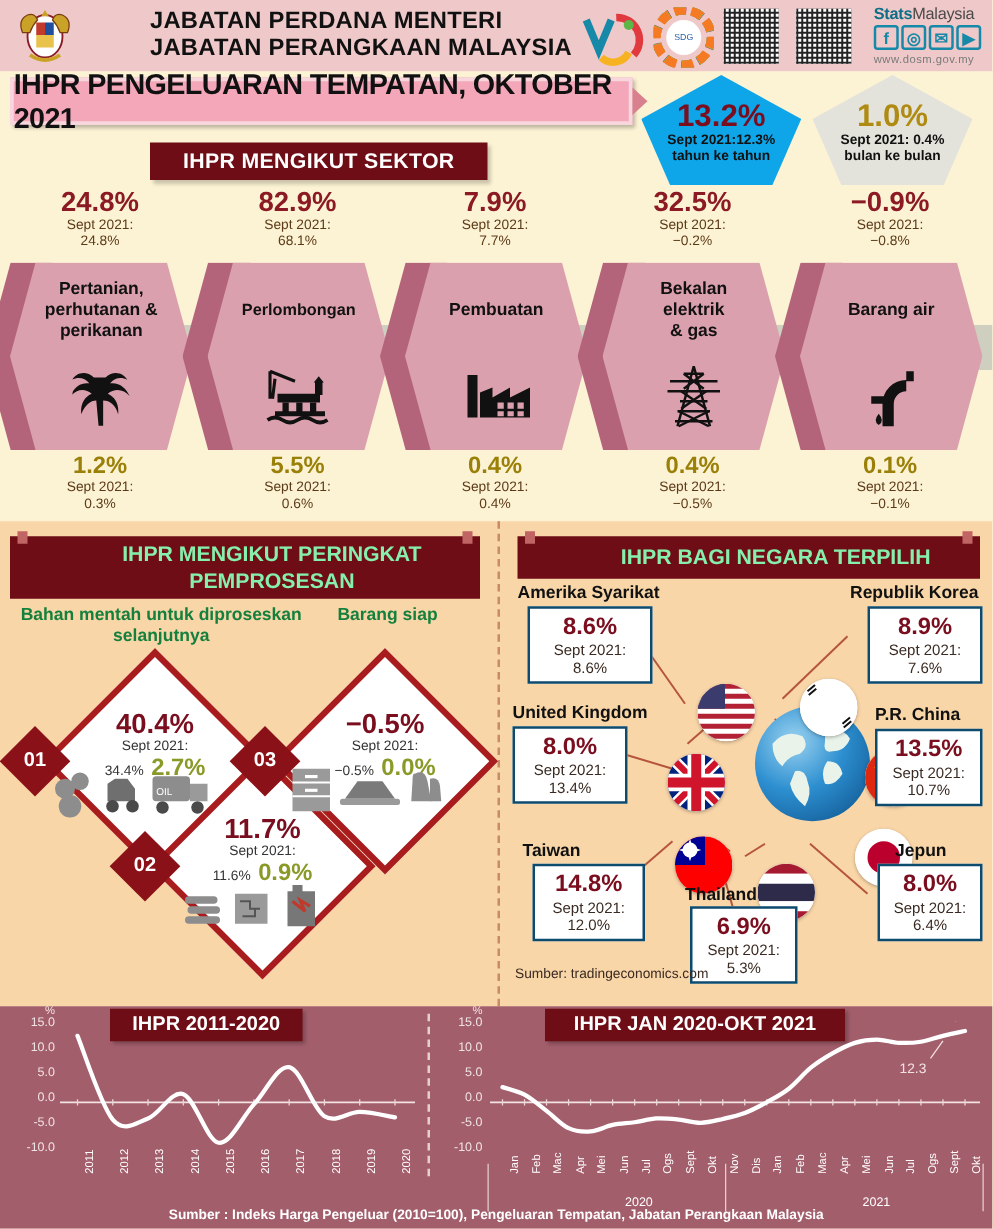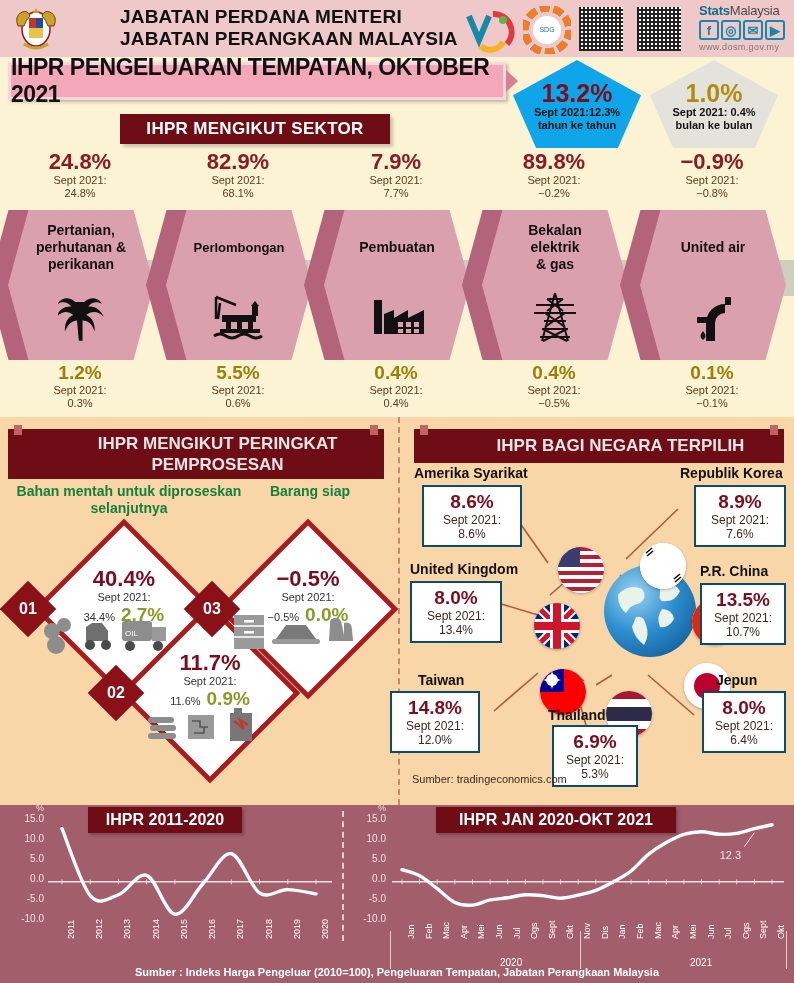--- a/index.html
+++ b/index.html
@@ -106,21 +106,21 @@
   .sector .bot-val .v { font-size:19px; font-weight:bold; color:#9A8008; line-height:22px;}
   .sector .bot-val .s { font-size:11px; color:#5C3A18; line-height:13px;}
 
   
   .lower { position:absolute; left:0; top:417px; width:794px; height:388px; background:#F9D6A8;}
   .divider { position:absolute; left:398px; top:0; width:0; height:388px;
              border-left:2px dashed #C98A6A; }
 
   .ribbon {
     position:absolute; background:#6E0D15; display:flex; align-items:center;
-    justify-content:center; text-align:center; color:#e5e5e5; font-weight:bold;padding-left:43px;
+    justify-content:center; text-align:center; color:#86efac; font-weight:bold;padding-left:43px;
   }
   .ribbon .tack { position:absolute; width:8px; height:10px; background:#C06464; top:-4px;}
   .ribbon.left { left:8px; top:12px; width:376px; height:50px; font-size:17px; line-height:21px;}
   .ribbon.right { left:414px; top:12px; width:370px; height:34px; font-size:17px;}
 
   
   .dia-lbl { position:absolute; font-size:14px; font-weight:bold; color:#15803d;
              text-align:center; line-height:17px;}
   .dia {
     position:absolute; width:128px; height:128px; transform:rotate(45deg);
@@ -327,21 +327,21 @@
       </div>
       <div class="bot-val">
         <div class="v">0.4%</div>
         <div class="s">Sept 2021:</div>
         <div class="s">0.4%</div>
       </div>
     </div>
 
     <div class="sector" style="left:474px">
       <div class="top-val">
-        <div class="v">89.8%</div>
+        <div class="v">32.5%</div>
         <div class="s">Sept 2021:</div>
         <div class="s">−0.2%</div>
       </div>
       <div class="hexwrap">
         <div class="hex-dark"></div>
         <div class="hex"></div>
         <div class="hex-label" style="white-space:pre-line">Bekalan
 elektrik
 &amp; gas</div>
         <div class="hex-icon">
@@ -365,21 +365,21 @@
 
     <div class="sector" style="left:632px">
       <div class="top-val">
         <div class="v">−0.9%</div>
         <div class="s">Sept 2021:</div>
         <div class="s">−0.8%</div>
       </div>
       <div class="hexwrap">
         <div class="hex-dark"></div>
         <div class="hex"></div>
-        <div class="hex-label">United air</div>
+        <div class="hex-label">Barang air</div>
         <div class="hex-icon">
           <svg width="52" height="54" viewBox="0 0 52 54">
             <path d="M34 6 h10 v8 h-6 v8 a10 10 0 0 0 -10 10 v18 h-9 V32 a19 19 0 0 1 19 -19 V6z" fill="#111"></path>
             <rect x="10" y="26" width="14" height="6" fill="#111"></rect>
             <path d="M16 40 q5 6 0 9 q-5 -3 0 -9" fill="#111"></path>
           </svg>
         </div>
       </div>
       <div class="bot-val">
         <div class="v">0.1%</div>
@@ -616,21 +616,21 @@
     </div>
 
     <div class="clabel" style="left:700px; top:146px;">P.R. China</div>
     <div class="cbox" style="left:700px; top:166px; width:86px;">
       <div class="v">13.5%</div>
       <div class="s">Sept 2021:</div>
       <div class="s">10.7%</div>
     </div>
 
     <div class="clabel" style="left:418px; top:255px;">Taiwan</div>
-    <div class="cbox" style="left:390px; top:274px; width:90px;">
+    <div class="cbox" style="left:426px; top:274px; width:90px;">
       <div class="v">14.8%</div>
       <div class="s">Sept 2021:</div>
       <div class="s">12.0%</div>
     </div>
 
     <div class="clabel" style="left:716px; top:255px;">Jepun</div>
     <div class="cbox" style="left:702px; top:274px; width:84px;">
       <div class="v">8.0%</div>
       <div class="s">Sept 2021:</div>
       <div class="s">6.4%</div>

